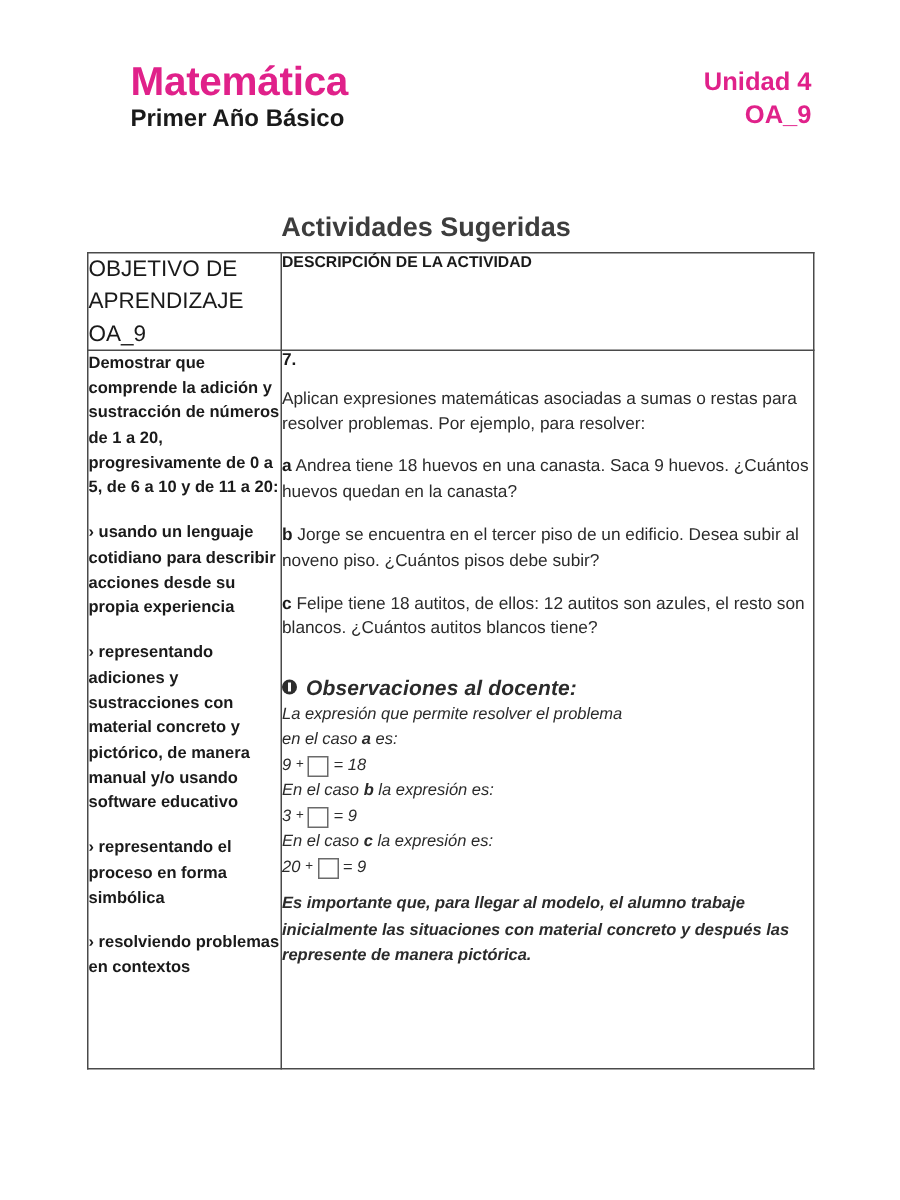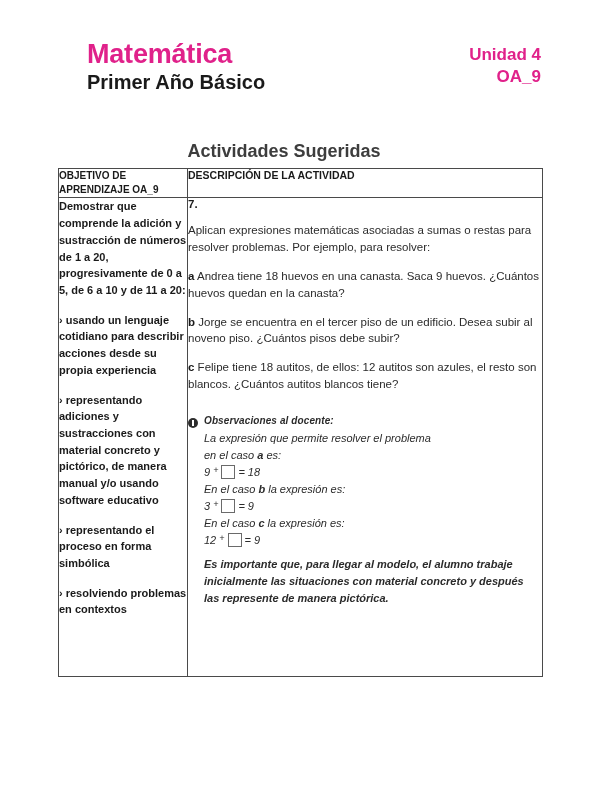--- a/index.html
+++ b/index.html
@@ -31,21 +31,21 @@
   }
   .brand-title {
     font-size: 27px;
     font-weight: bold;
     color: #e0218a;
     line-height: 1.05;
     letter-spacing: -0.2px;
     white-space: nowrap;
   }
   .brand-subtitle {
-    font-size: 20px;
+    font-size: 16px;
     font-weight: bold;
     color: #1a1a1a;
     line-height: 1.15;
     margin-top: 3px;
     white-space: nowrap;
   }
   .unit-block {
     position: absolute;
     right: 60px;
     top: 44px;
@@ -83,22 +83,22 @@
   .activity-table td {
     border: 1px solid #4a4a4a;
     vertical-align: top;
     padding: 0;
   }
   .col-objective { width: 129px; }
   .col-description { width: 355px; }
 
   .th-objective {
     padding: 9px 7px 9px 8px;
-    font-size: 10px;
-    font-weight: bold;
+    font-size: 15px;
+    font-weight: normal;
     color: #1a1a1a;
     line-height: 1.42;
   }
   .th-description {
     padding: 9px 10px;
     font-size: 10.5px;
     font-weight: bold;
     color: #1a1a1a;
     text-align: left;
   }
@@ -161,28 +161,27 @@
   .info-icon::after {
     content: "";
     position: absolute;
     left: 4px;
     top: 2px;
     width: 1.6px;
     height: 6px;
     background: #ffffff;
   }
   .obs-title {
-    font-size: 10px;
+    font-size: 14px;
     font-style: italic;
     font-weight: bold;
     color: #2b2b2b;
     letter-spacing: 0.1px;
   }
   .obs-body {
-    margin-left: 16px;
   }
   .obs-line {
     font-size: 11px;
     font-style: italic;
     color: #2b2b2b;
     line-height: 1.55;
     white-space: nowrap;
   }
   .obs-row {
     display: flex;
@@ -294,21 +293,21 @@
                 <span class="num">3</span>
                 <span class="op">+</span>
                 <span class="blank-box"></span>
                 <span class="num">= 9</span>
               </span>
             </div>
 
             <div class="obs-row">
               <span class="rlabel"><span>En el caso </span><b>c</b><span> la expresión es:</span></span>
               <span class="obs-expr">
-                <span class="num">12</span>
+                <span class="num">20</span>
                 <span class="op">+</span>
                 <span class="blank-box"></span>
                 <span class="num">= 9</span>
               </span>
             </div>
 
             <div class="obs-closing">
               <div class="obs-line">Es importante que, para llegar al modelo, el alumno trabaje inicialmente las situaciones con material concreto y después las represente de manera pictórica.</div>
             </div>
           </div>

